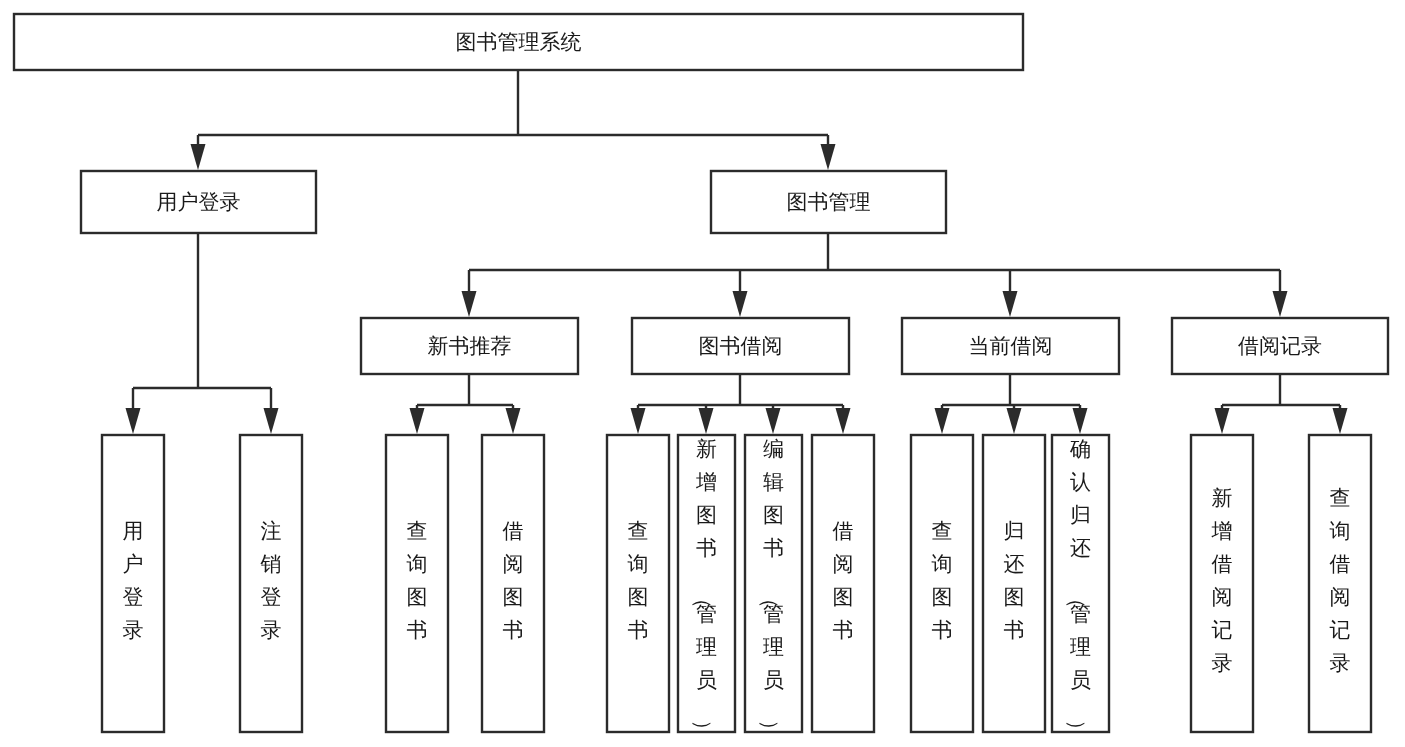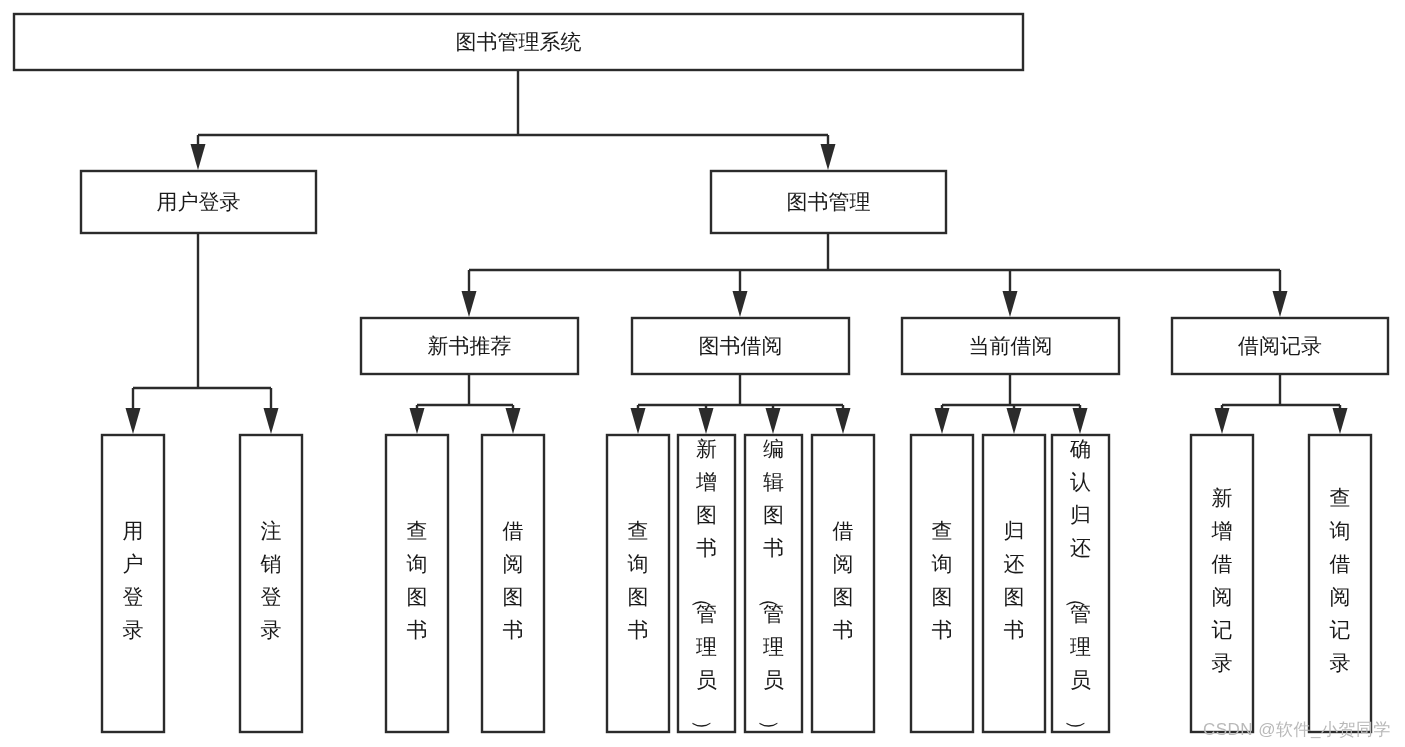--- a/index.html
+++ b/index.html
@@ -218,14 +218,13 @@
           <rect class="node-box" x="1191" y="435" width="62" height="297"></rect>
           <text class="node-label-v" x="1222" y="505"><tspan x="1222" dy="0">新</tspan><tspan x="1222" dy="33">增</tspan><tspan x="1222" dy="33">借</tspan><tspan x="1222" dy="33">阅</tspan><tspan x="1222" dy="33">记</tspan><tspan x="1222" dy="33">录</tspan></text>
         </g>
         <g>
           <rect class="node-box" x="1309" y="435" width="62" height="297"></rect>
           <text class="node-label-v" x="1340" y="505"><tspan x="1340" dy="0">查</tspan><tspan x="1340" dy="33">询</tspan><tspan x="1340" dy="33">借</tspan><tspan x="1340" dy="33">阅</tspan><tspan x="1340" dy="33">记</tspan><tspan x="1340" dy="33">录</tspan></text>
         </g>
       </g>
     </svg>
 
-  <div class="watermark-text">CSDN @软件_小贺同学</div>
 </div>
 
 </body></html>

